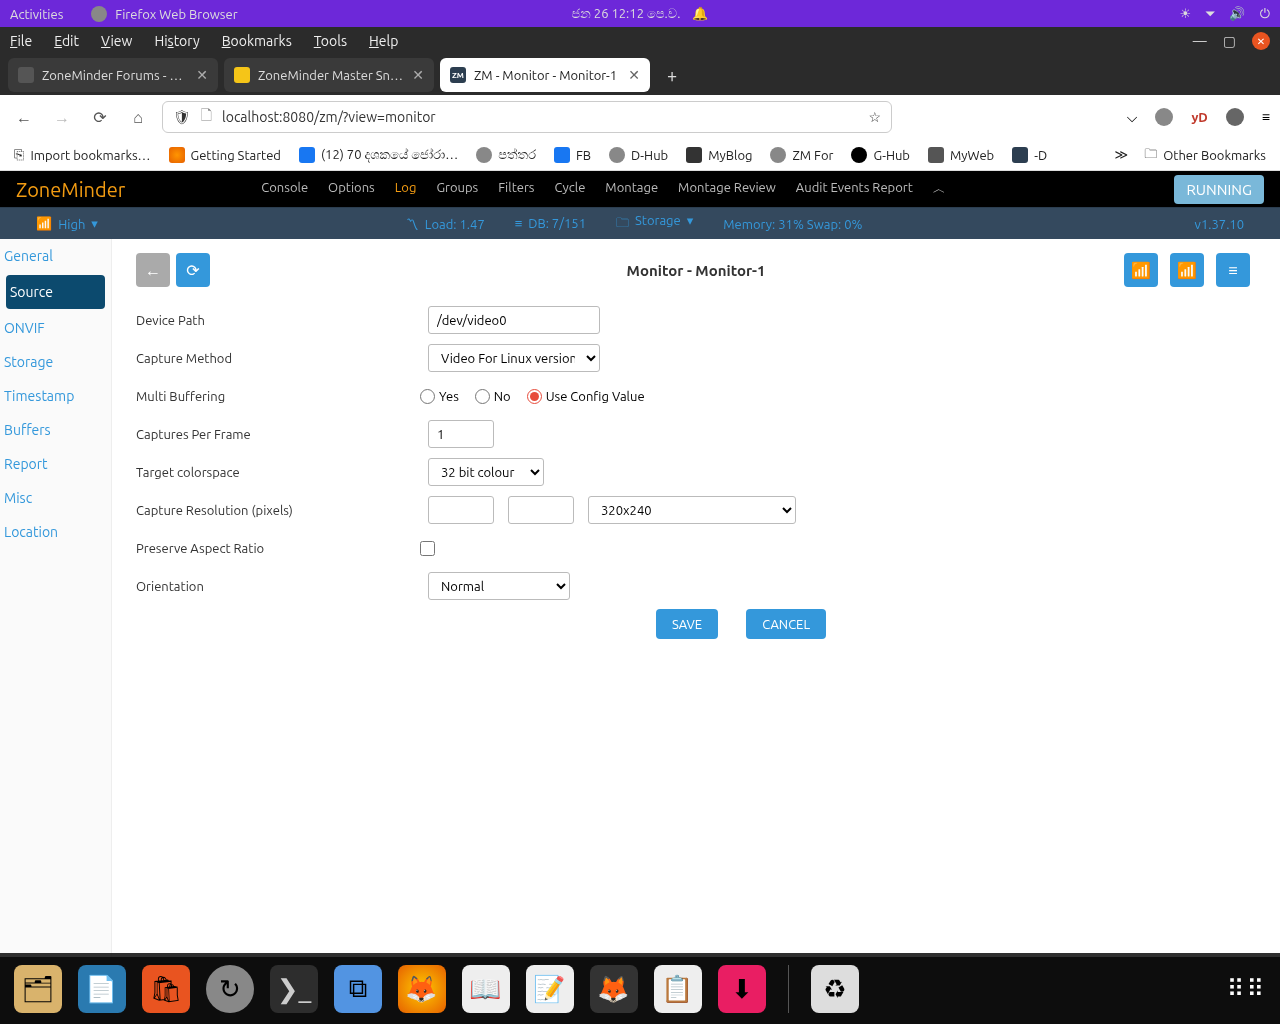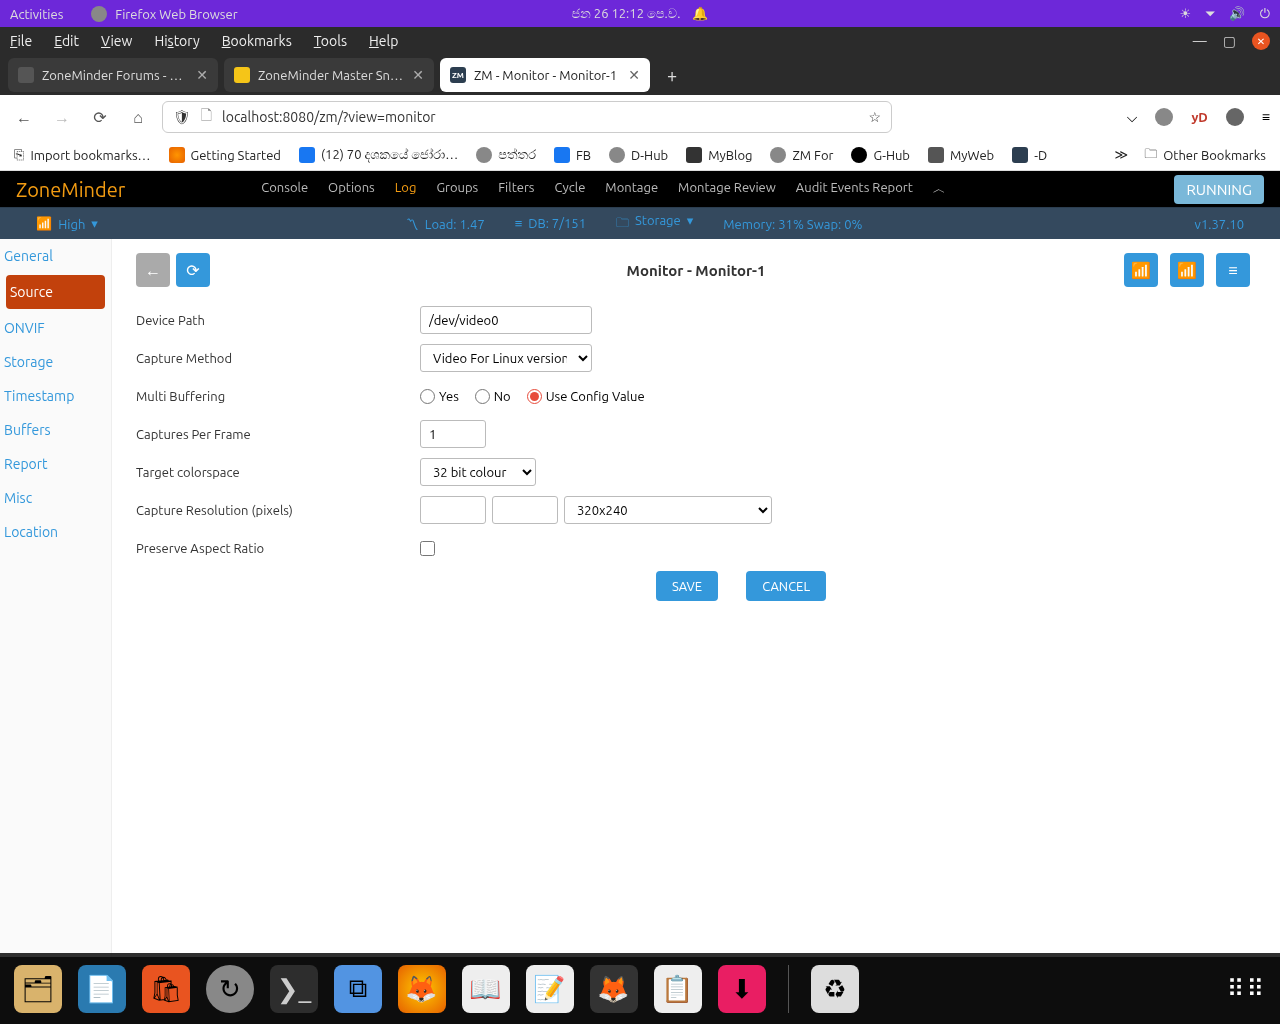--- a/index.html
+++ b/index.html
@@ -51,35 +51,35 @@
 
 
 .zm-status { height: 32px; background: #34495e; display: flex; align-items: center; padding: 0 36px; gap: 28px; color: #3498db; font-size: 13px; border-top: 1px solid #2c3e50; }
 .zm-status .center { margin-left: 280px; display: flex; gap: 30px; align-items: center; }
 .zm-status .ver { margin-left: auto; color: #3498db; }
 
 
 .zm-page { background: #fff; height: 718px; display: flex; }
 .sidebar { width: 112px; background: #fafafa; border-right: 1px solid #eee; display: flex; flex-direction: column; }
 .sidebar a { display: block; padding: 9px 4px; color: #3498db; font-size: 14px; cursor: pointer; }
-.sidebar a.active { background: #c2410c; color: #fff; border-radius: 4px; margin: 2px 6px; }
+.sidebar a.active { background: #0c4a6e; color: #fff; border-radius: 4px; margin: 2px 6px; }
 
 .main { flex: 1; padding: 14px 24px; position: relative; }
 .toprow { display: flex; align-items: center; }
 .sq-btn { width: 34px; height: 34px; border-radius: 4px; display: flex; align-items: center; justify-content: center; color: #fff; font-size: 16px; margin-right: 6px; }
 .sq-grey { background: #aaa; }
 .sq-blue { background: #3498db; }
 .page-title { position: absolute; left: 50%; transform: translateX(-50%); font-weight: bold; color: #333; font-size: 15px; }
 .top-right { margin-left: auto; display: flex; gap: 6px; }
 
 .form { margin-top: 18px; }
 .row { display: flex; align-items: center; margin-bottom: 8px; min-height: 30px; }
 .lbl { width: 284px; text-align: left; padding-right: 16px; color: #333; font-size: 13px; }
 .ctrl { display: flex; align-items: center; gap: 6px; }
-input[type=text], input[type=number], select { border: 1px solid #bbb; border-radius: 3px; padding: 4px 8px; font-size: 13px; background: #fff; height: 28px; }
+input[type=text], input[type=number], select { border: 1px solid #bbb; border-radius: 3px; padding: 4px 8px; font-size: 13px; background: #fff; height: 28px; margin-left: 8px; }
 input[type=text] { width: 172px; }
 select.sm { width: 116px; }
 select.md { width: 142px; }
 select.lg { width: 208px; }
 input.num { width: 66px; }
 .radio-opt { display: flex; align-items: center; gap: 4px; margin-right: 10px; font-size: 13px; }
 .radio-opt input[type=radio] { accent-color: #e74c3c; width: 15px; height: 15px; }
 input[type=checkbox] { width: 15px; height: 15px; }
 
 .btns { margin-left: 520px; margin-top: 2px; display: flex; gap: 28px; }
@@ -339,20 +339,26 @@
         <div class="ctrl">
           <input type="number" class="num" style="">
           <input type="number" class="num" style="">
           <select class="lg"><option>320x240</option></select>
         </div>
       </div>
       <div class="row">
         <div class="lbl">Preserve Aspect Ratio</div>
         <div class="ctrl">
             <input type="checkbox" style="">
+          </div>
+      </div>
+      <div class="row">
+        <div class="lbl">Orientation</div>
+        <div class="ctrl">
+            <select class="md"><option>Normal</option></select>
           </div>
       </div>
 
       <div class="btns">
         <button class="btn">SAVE</button>
         <button class="btn">CANCEL</button>
       </div>
     </div>
   </div>
 </div>

